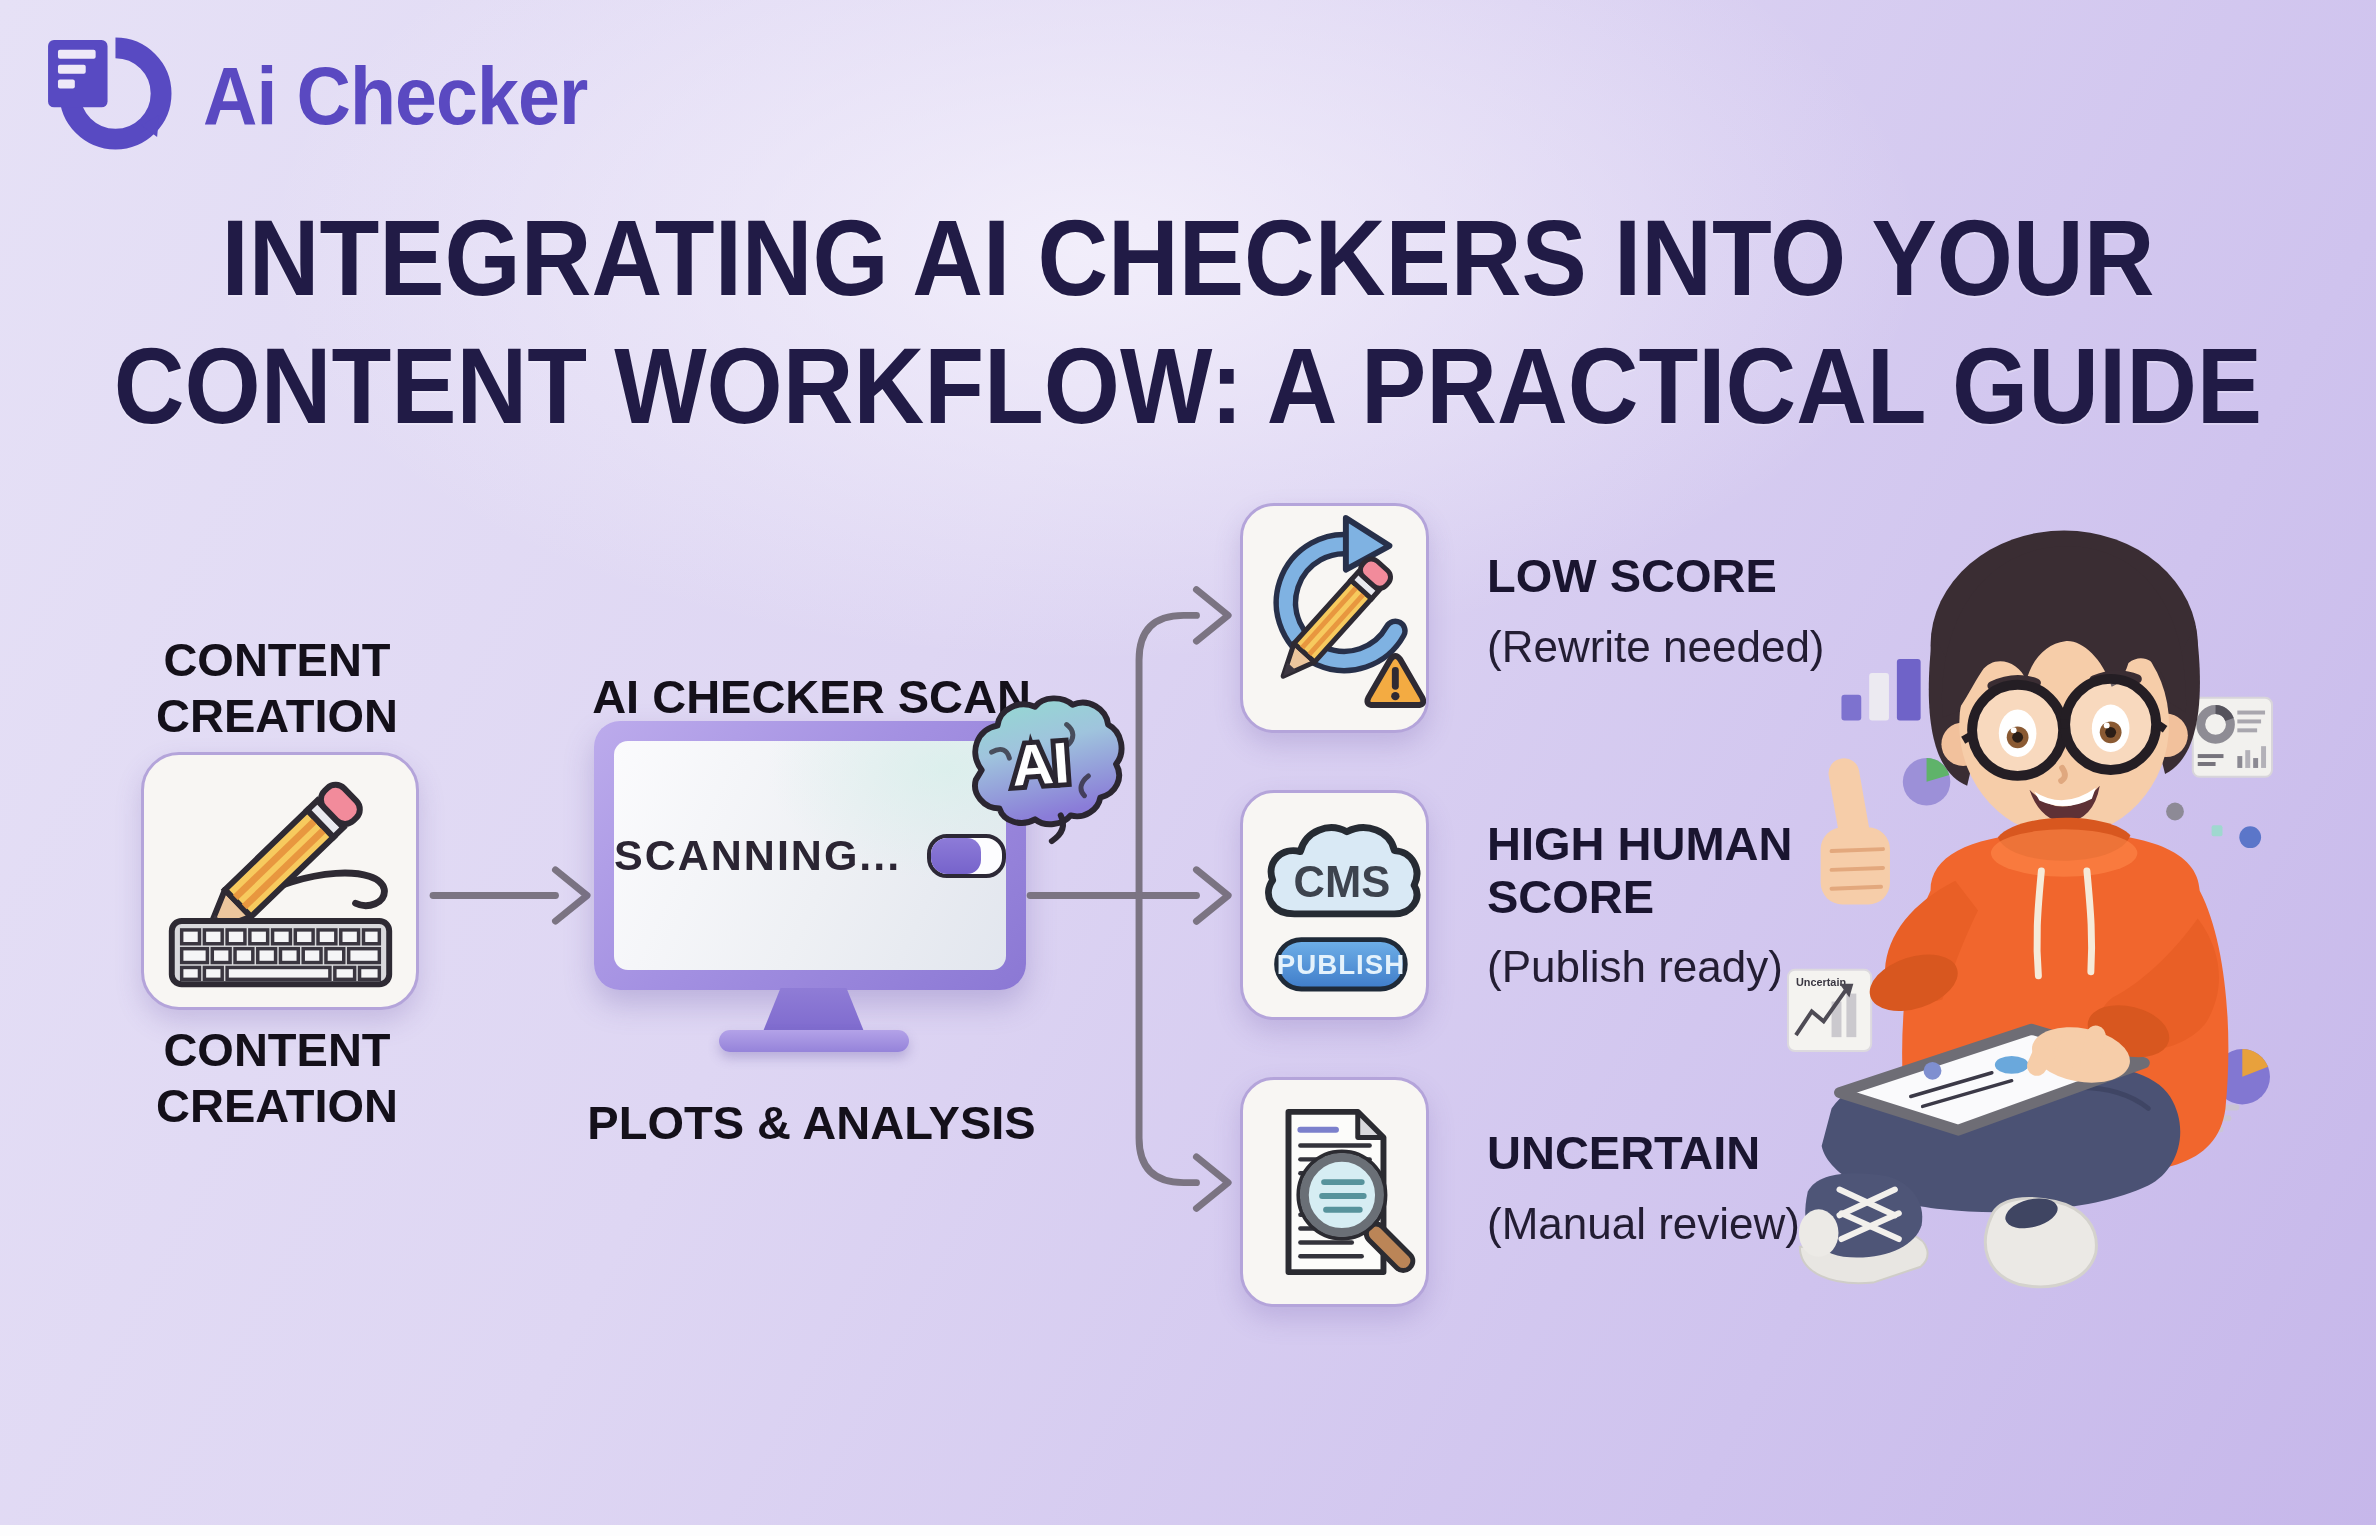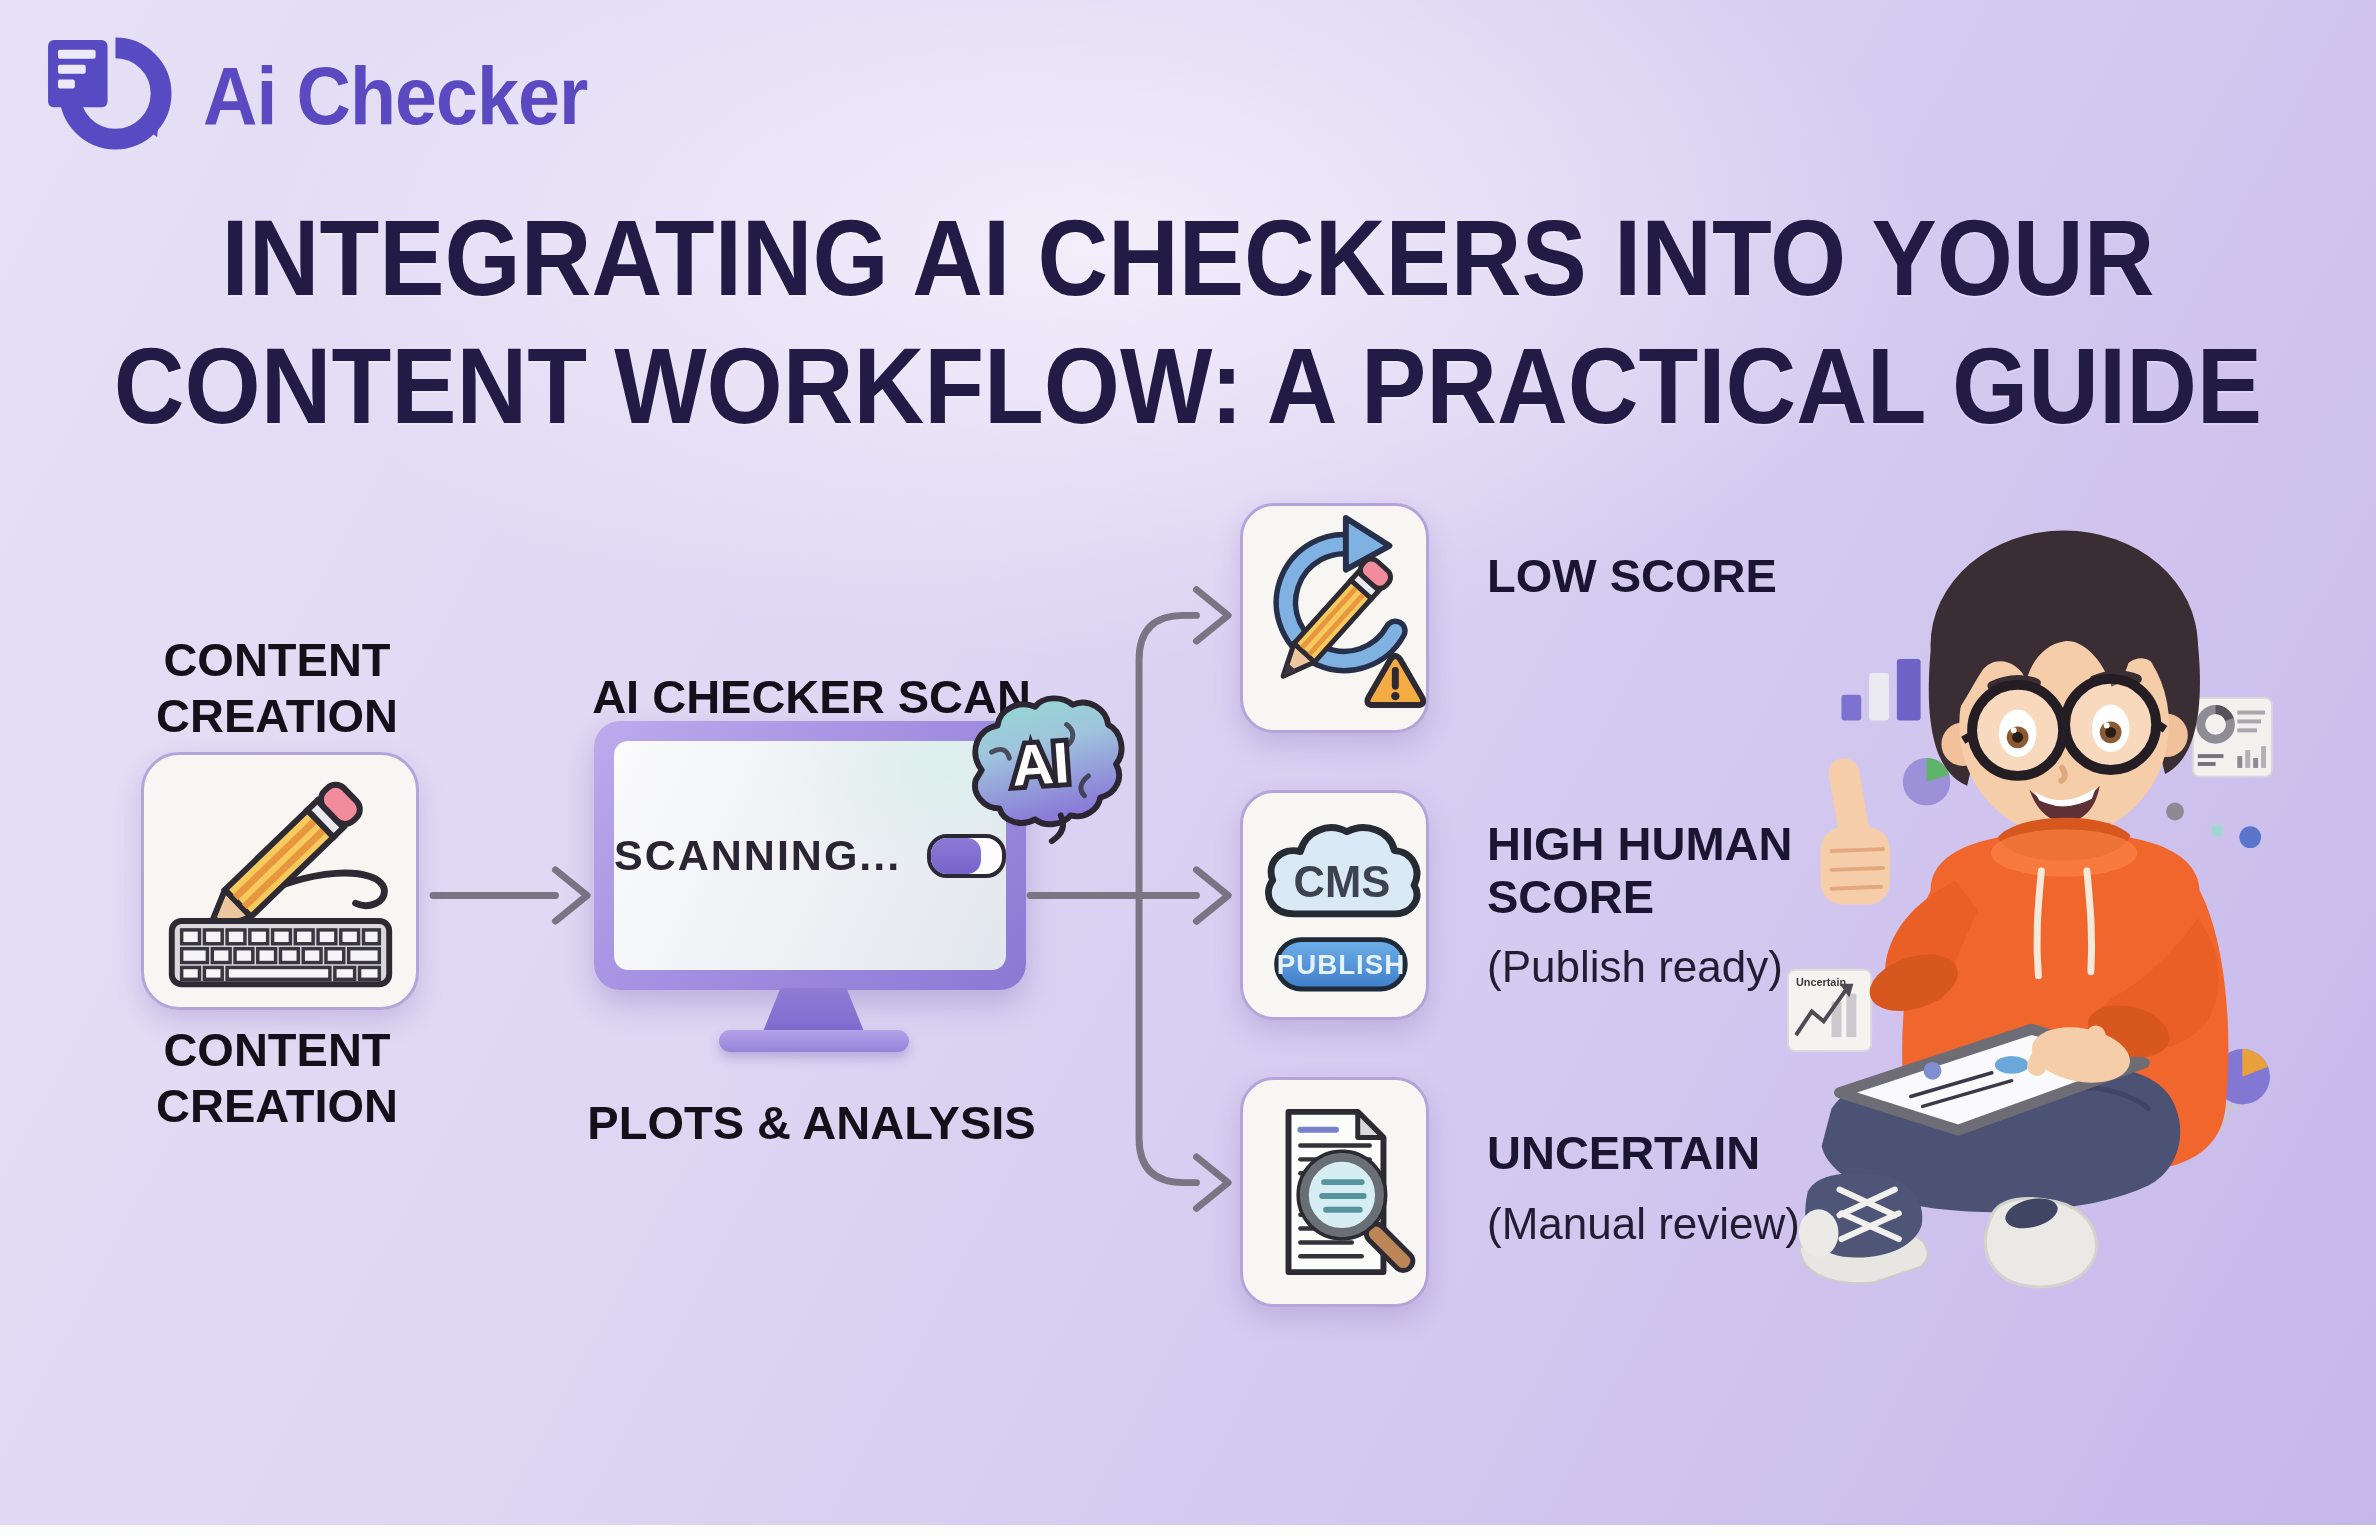--- a/index.html
+++ b/index.html
@@ -195,20 +195,21 @@
         <rect x="148" y="134" width="11" height="28" fill="#e9e9ef" stroke="#2e2a33" stroke-width="5"></rect>
         <rect x="159" y="132" width="21" height="32" rx="9" fill="#f28b9b" stroke="#2e2a33" stroke-width="5"></rect>
       </g>
       <path d="M127 193 L149 155 Q154 148 159 155 L181 193 Q185 201 176 201 L132 201 Q123 201 127 193 Z" fill="#f3ab42" stroke="#2e2a33" stroke-width="6" stroke-linejoin="round"></path>
       <line x1="154" y1="166" x2="154" y2="182" stroke="#2e2a33" stroke-width="7" stroke-linecap="round"></line>
       <circle cx="154" cy="192" r="4.2" fill="#2e2a33"></circle>
     </svg>
   </div>
   <div class="abs out-text out-text-1">
     <div class="out-label">LOW SCORE</div>
+    <div class="out-sub">(Rewrite needed)</div>
   </div>
 
   <div class="abs icon-card card-out card-out2">
     <svg width="100%" height="100%" viewBox="0 0 185 226">
       <defs>
         <linearGradient id="pubGrad" x1="0" y1="0" x2="0" y2="1">
           <stop offset="0" stop-color="#6fb0e8"></stop>
             <stop offset="1" stop-color="#3f7cc9"></stop>
         </linearGradient>
       </defs>

